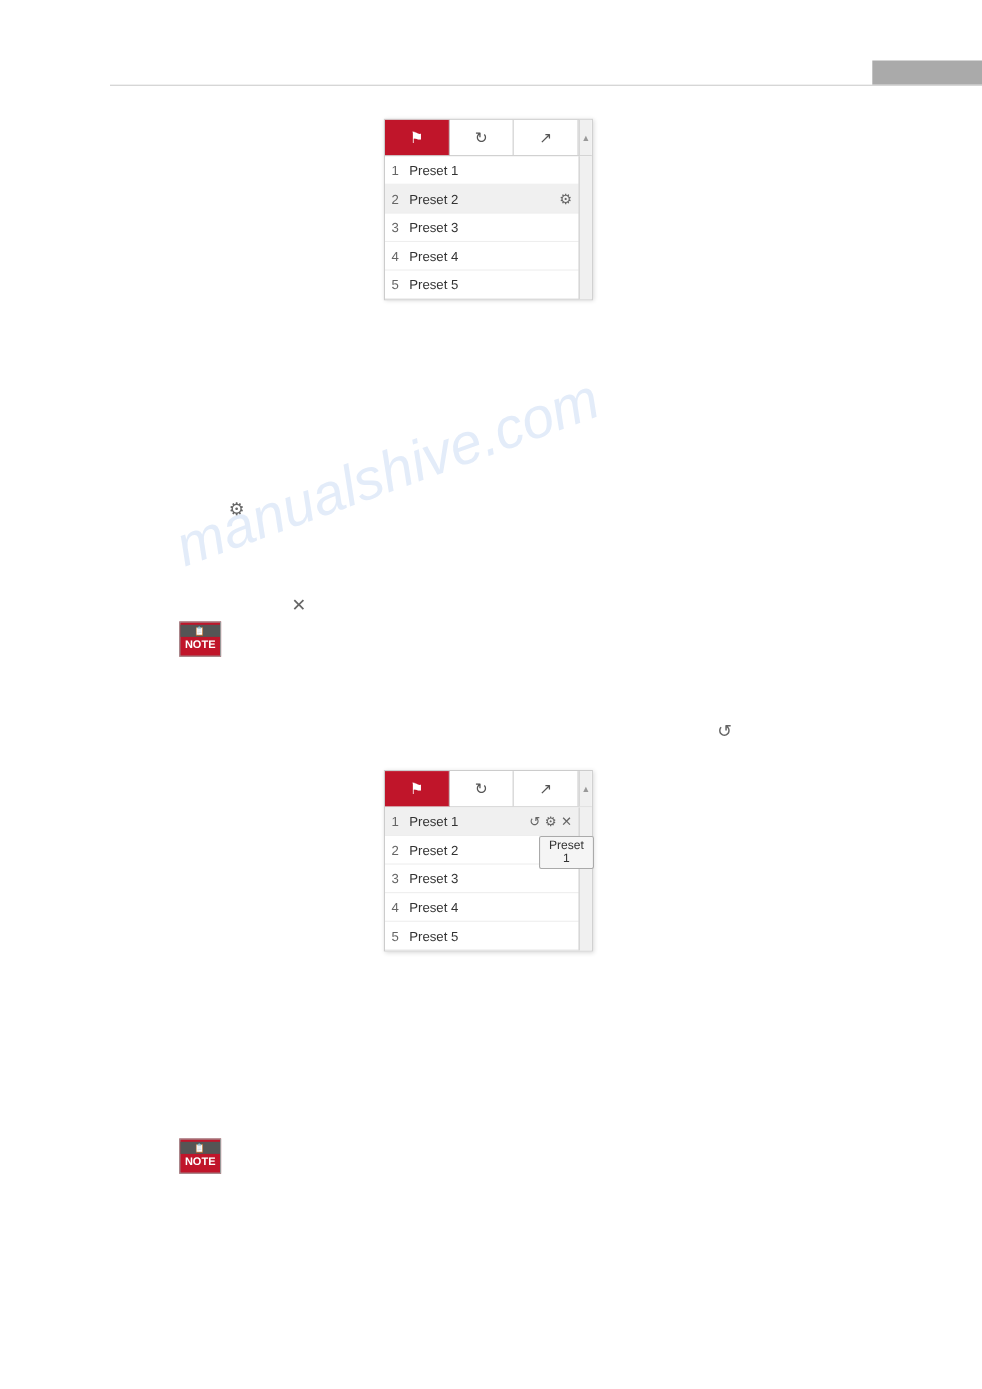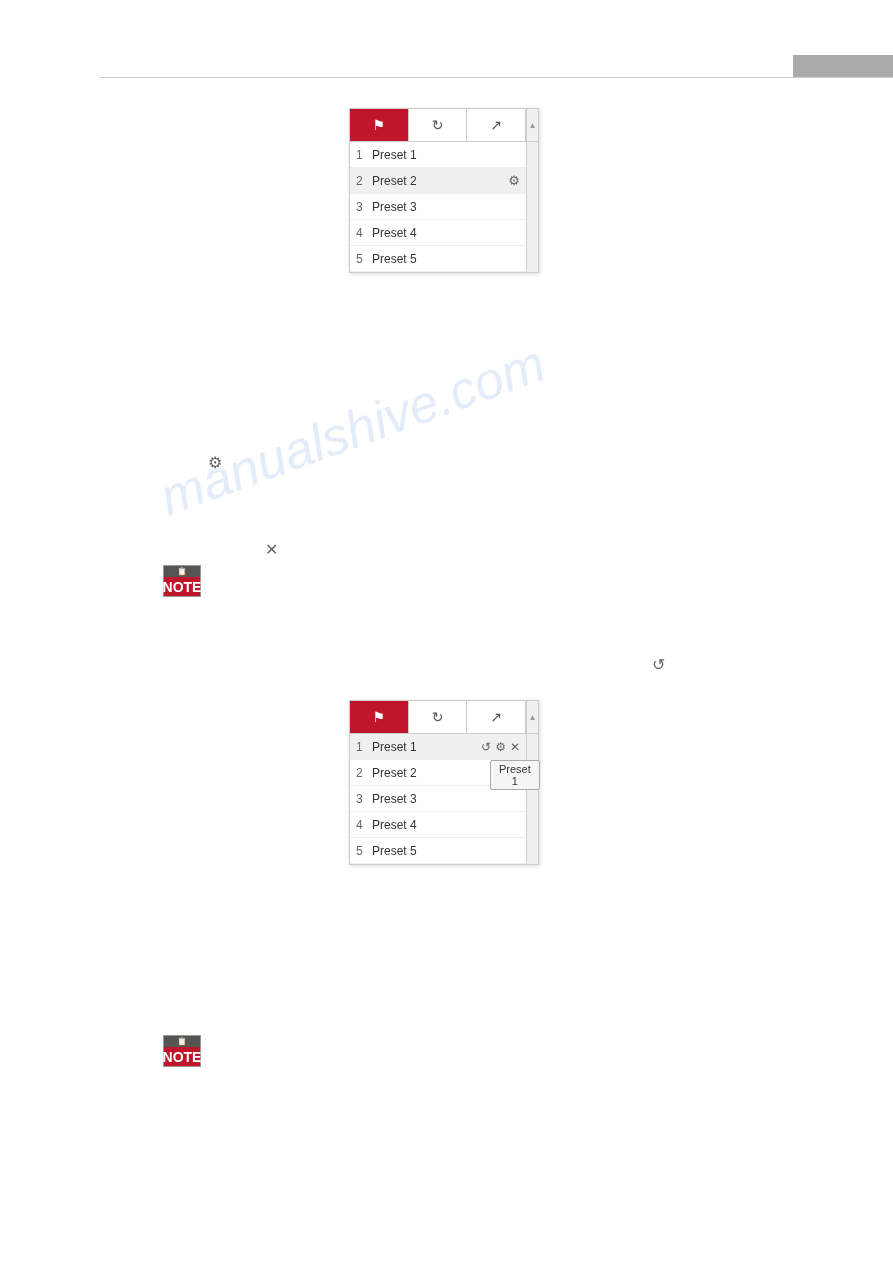--- a/index.html
+++ b/index.html
@@ -154,21 +154,21 @@
       background: #555;
       width: 100%;
       text-align: center;
       color: #ccc;
       font-size: 8px;
       padding: 1px 0;
     }
 
     .note-img .note-bottom {
       color: white;
-      font-size: 14px;
+      font-size: 10px;
       font-weight: bold;
       padding: 2px 0;
     }
 
     
     .float-arrow {
       position: absolute;
       font-size: 16px;
       color: #666;
     }

